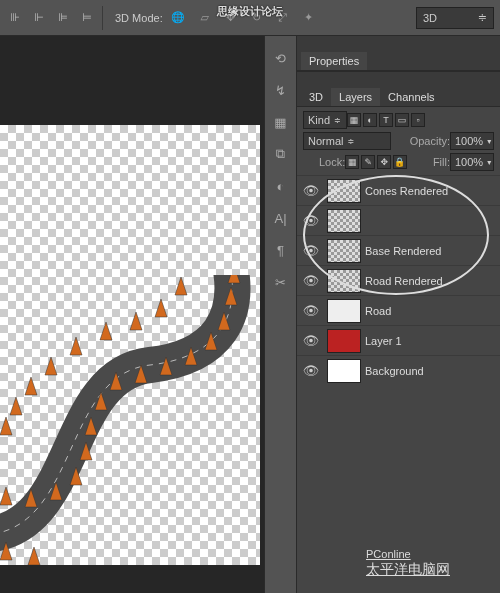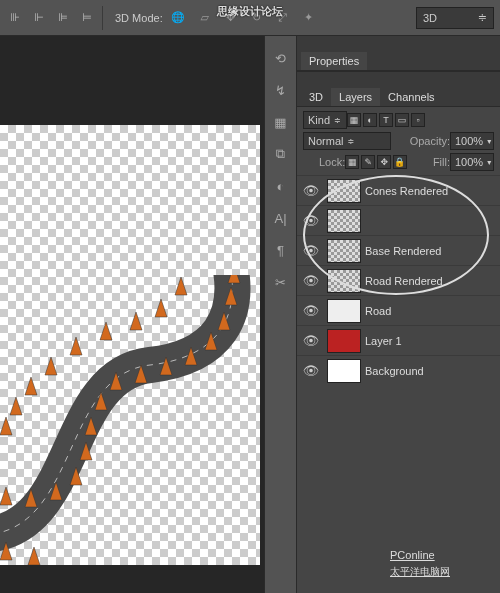--- a/index.html
+++ b/index.html
@@ -274,14 +274,14 @@
           <div class="thumb" style="background:#fff"></div>
           <div class="layer-name">Background</div>
         </div>
       </div>
     </div>
   </div>
 </div>
 
 <div class="watermark-br">
   <span>PConline</span><br>
-  <span style="font-size:10px">太平洋电脑网</span>
+  <span style="font-size:14px">太平洋电脑网</span>
 </div>
 
 </body></html>

